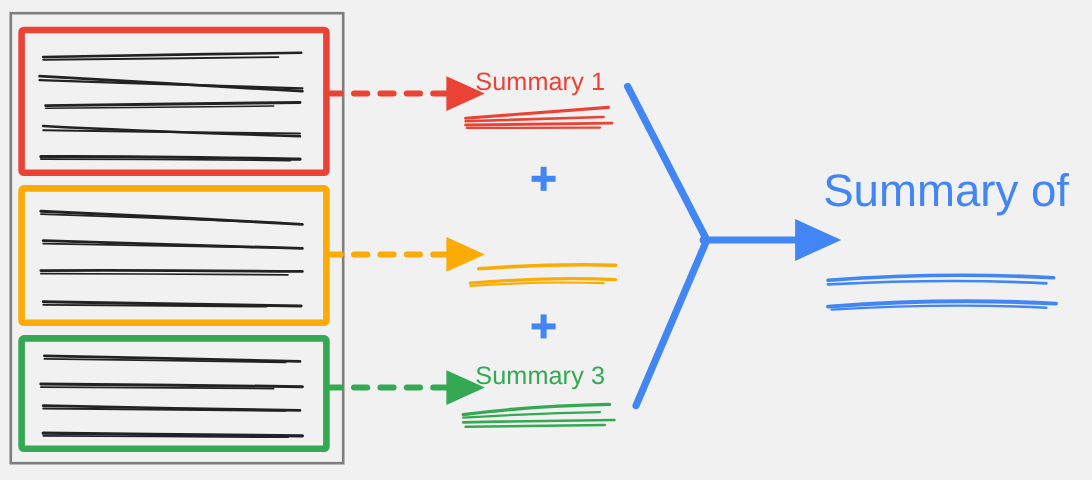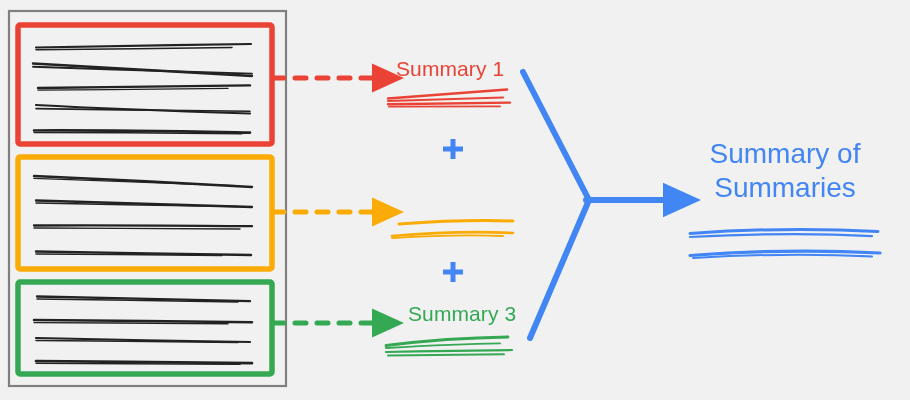--- a/index.html
+++ b/index.html
@@ -42,21 +42,21 @@
     font-family: "Liberation Sans", sans-serif;
     font-size: 21px;
     font-weight: 400;
     letter-spacing: 0.1px;
     white-space: nowrap;
     pointer-events: auto;
   }
   .final-label {
     position: absolute;
     font-family: "Liberation Sans", sans-serif;
-    font-size: 28px;
+    font-size: 38px;
     font-weight: 400;
     line-height: 1.22;
     text-align: center;
     white-space: nowrap;
     pointer-events: auto;
   }
 </style>
 </head>
 <body>
 
@@ -179,22 +179,21 @@
       <path d="M693,258.0 C750,254.6 818,253.8 872,256.4" stroke-width="2.0"></path>
     </g>
 
   </svg>
 
   <div class="label-layer">
 
     <div class="summary-label" style="left:396px; top:57px; color:#EA4335;">Summary 1</div>
 
 
-    <div class="summary-label" style="left:396px; top:302px; color:#34A853;margin-left:12px;">Summary 3</div>
+    <div class="summary-label" style="left:396px; top:302px; color:#34A853;">Summary 3</div>
 
     <div class="final-label" style="left:686px; top:137px; width:198px; color:#4285F4;">
       <div>Summary of</div>
-      <div>Summaries</div>
     </div>
 
   </div>
 
 </div>
 
 </body></html>

